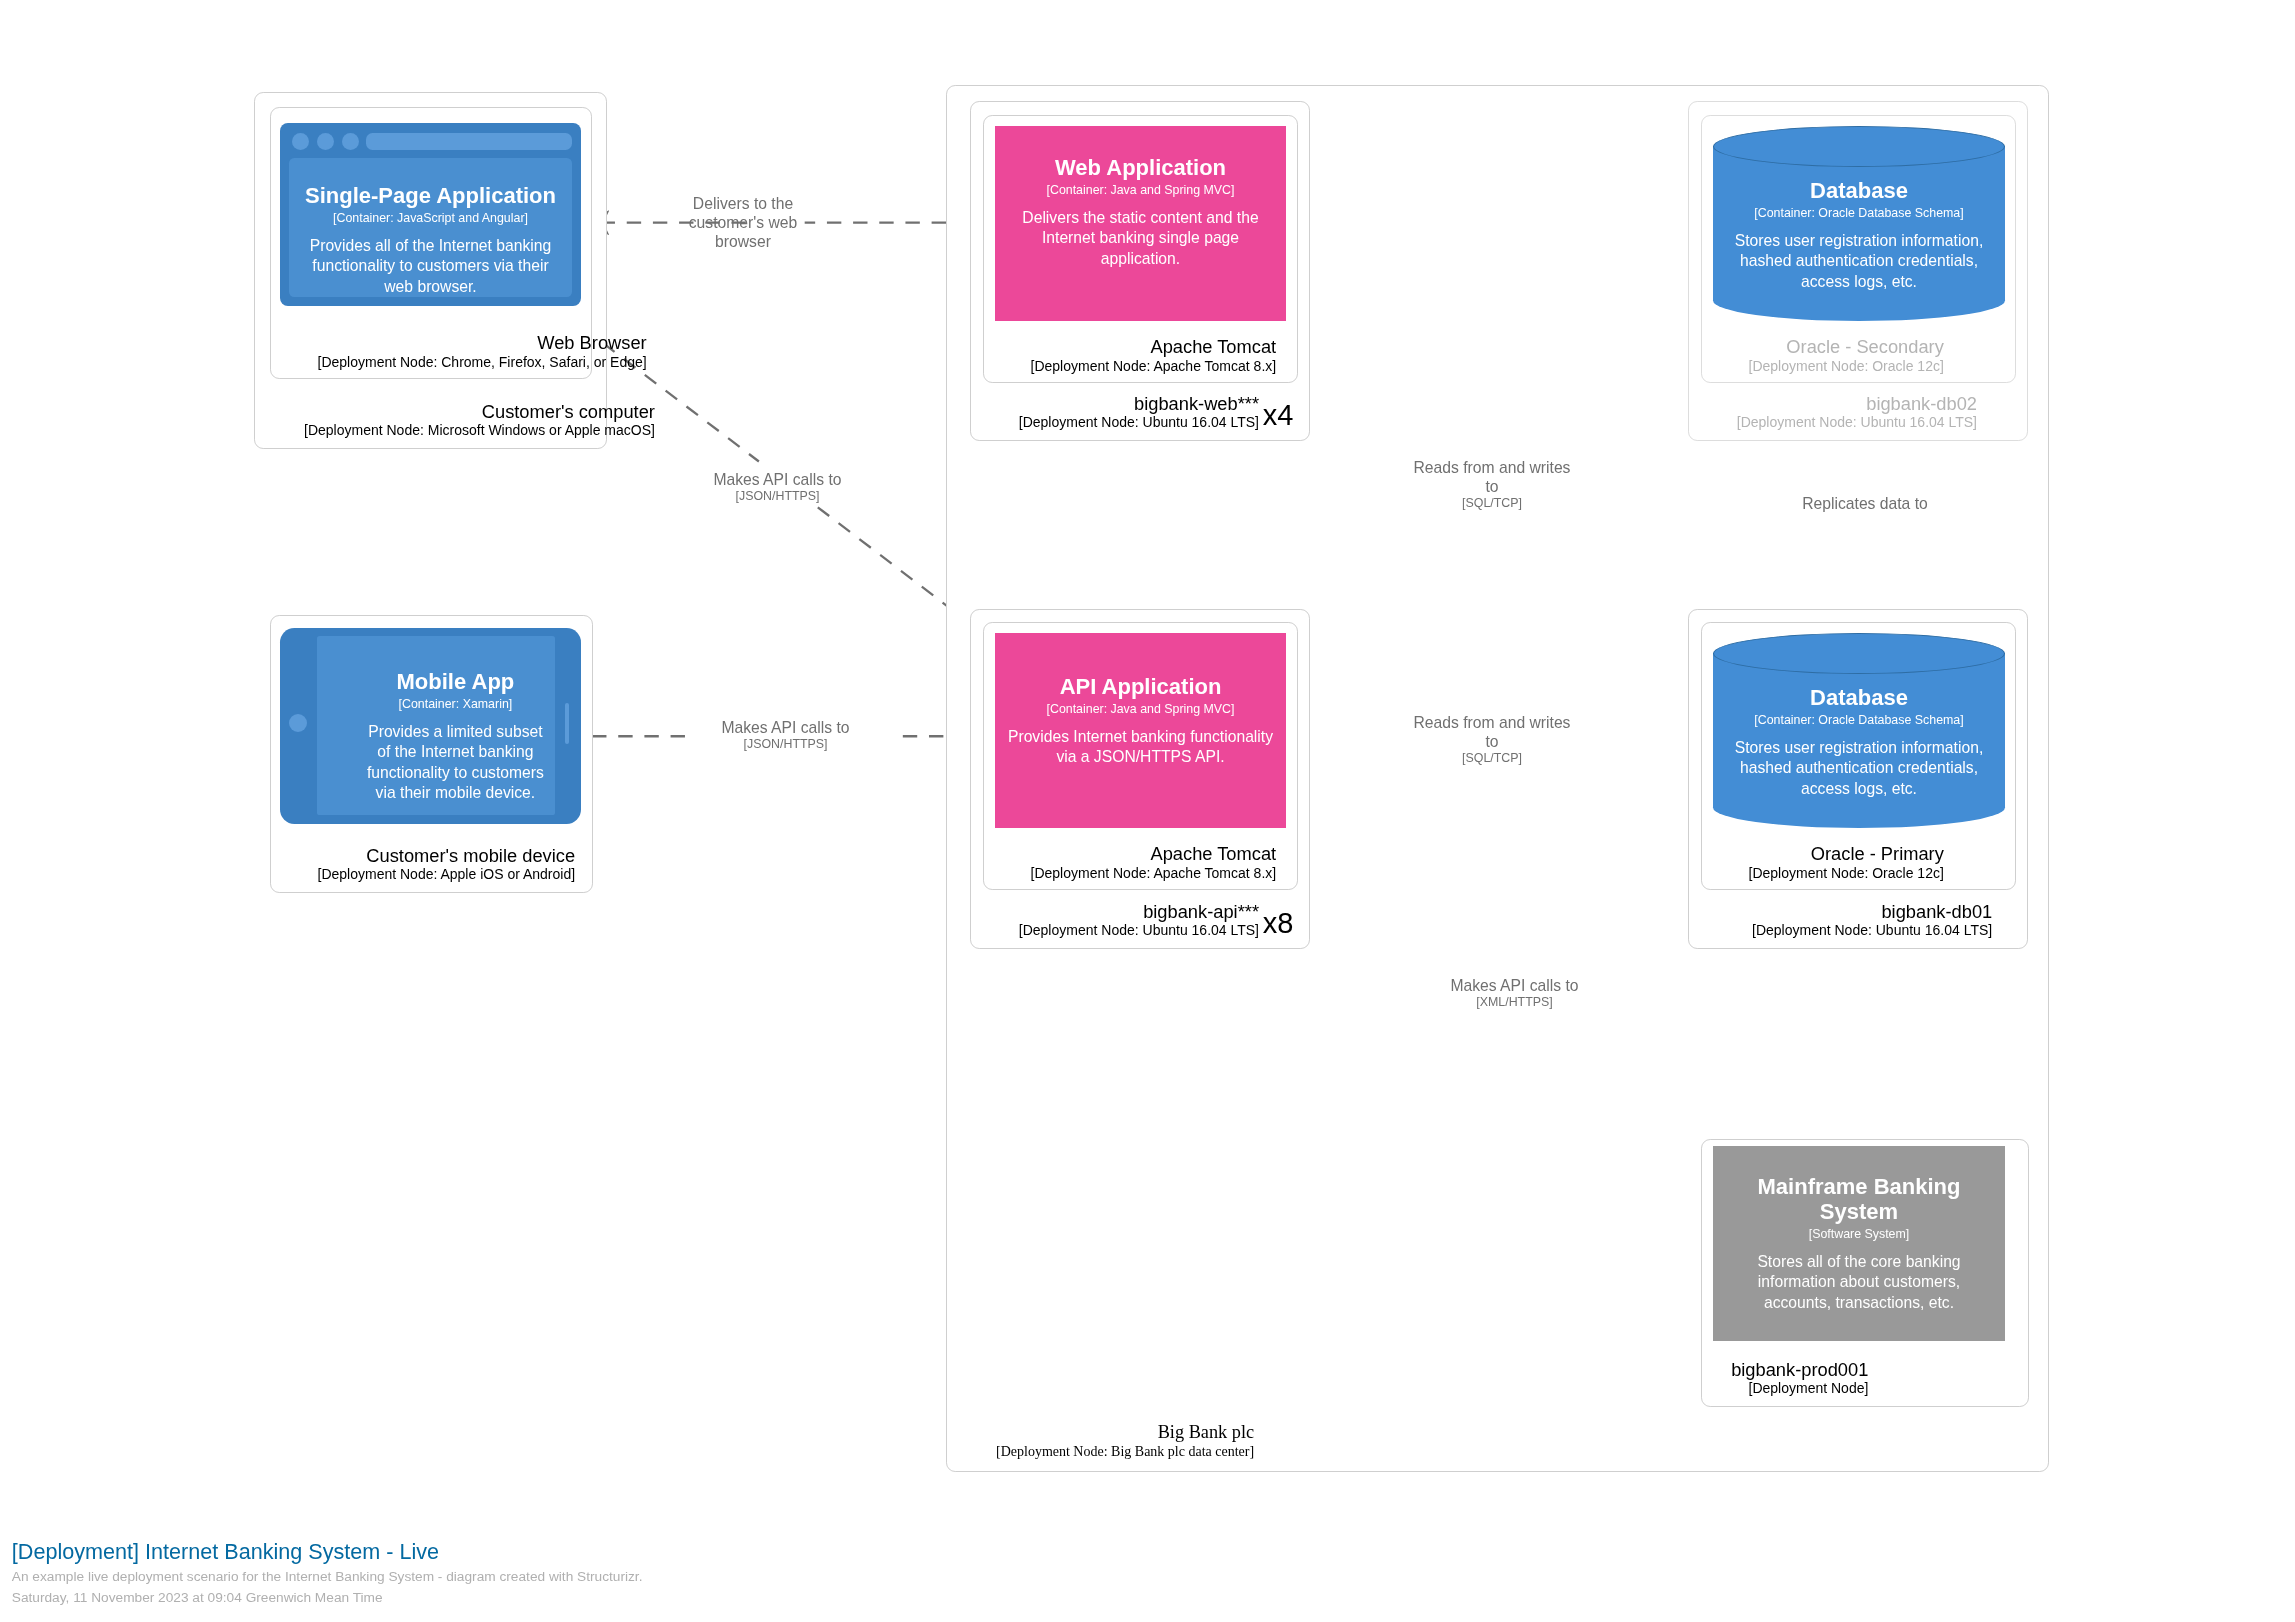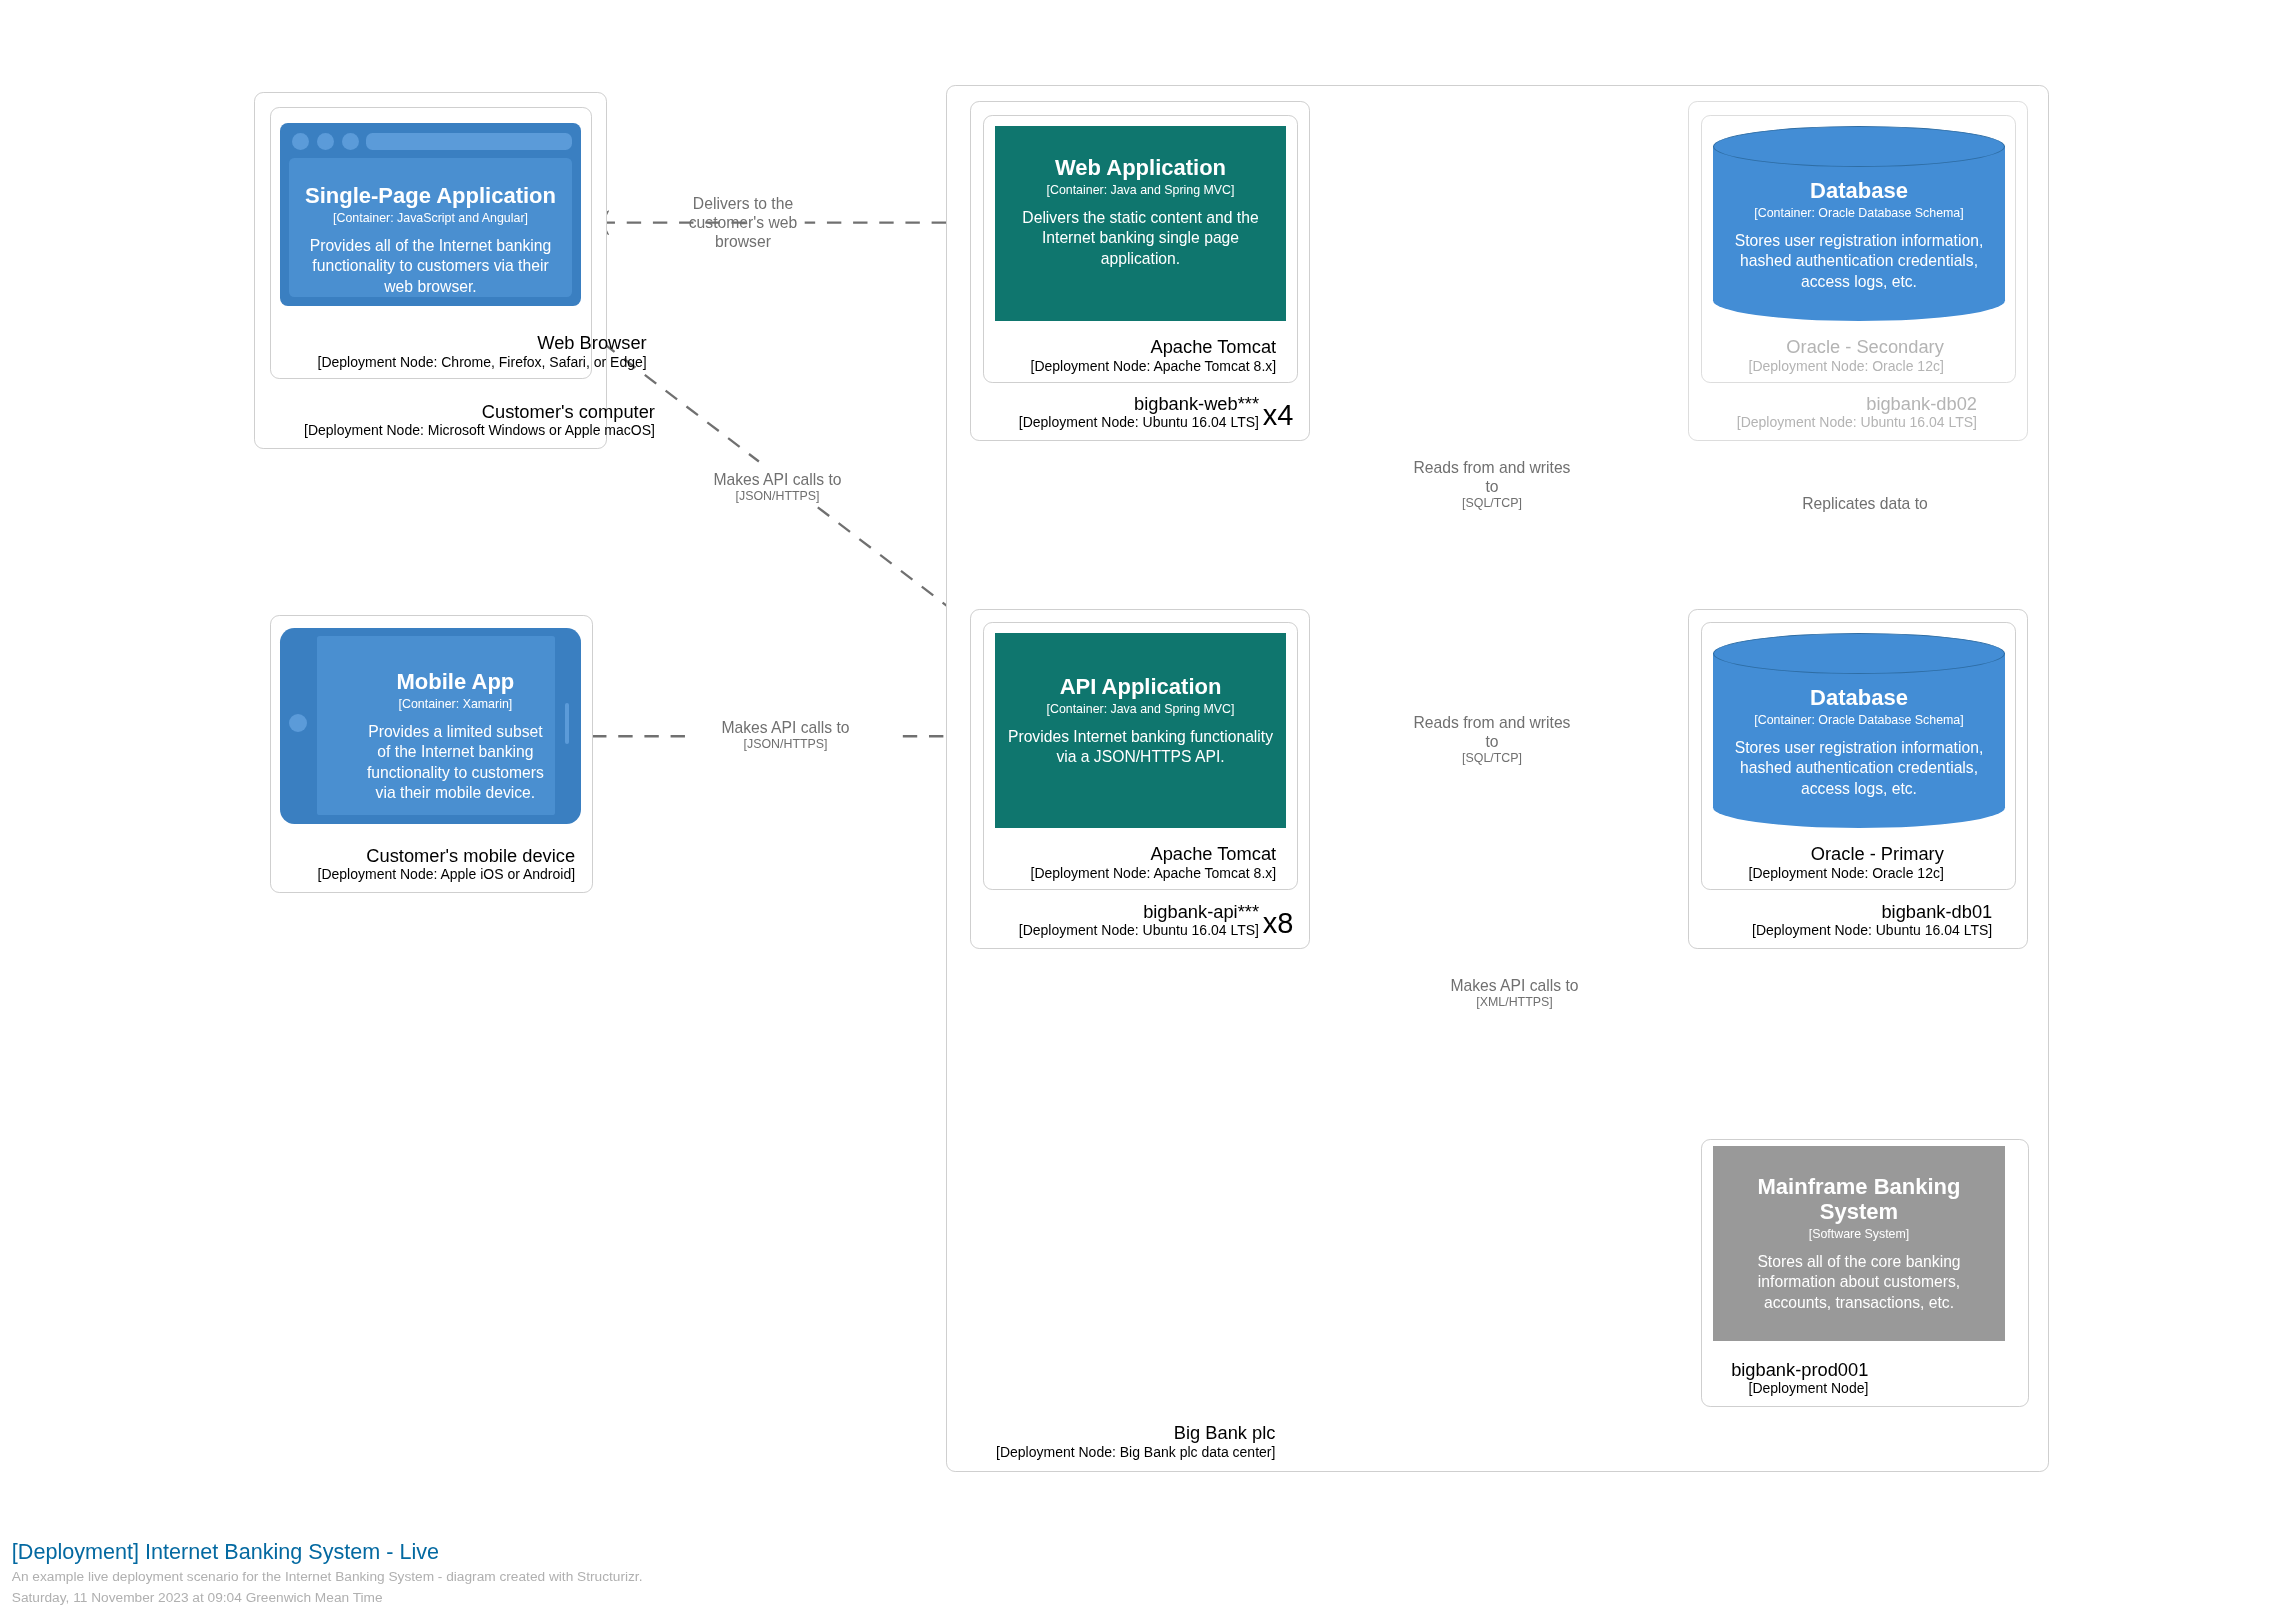--- a/index.html
+++ b/index.html
@@ -68,21 +68,21 @@
     text-align: center;
     color: #ffffff;
     padding: 0 9.2px;
     box-sizing: border-box;
   }
   .el-name { font-size: 22px; font-weight: bold; line-height: 1.16; }
   .el-tech { font-size: 12.4px; line-height: 1.25; margin-top: 2.6px; }
   .el-desc { font-size: 15.7px; line-height: 1.3; margin-top: 9.2px; }
 
   
-  .box-blue { background: #0f766e; }
+  .box-blue { background: #ec4899; }
   
   .box-grey { background: #999999; }
 
   
   .browser-frame {
     background: #3a7fc1;
     border-radius: 7.9px;
   }
   .browser-dot {
     position: absolute;
@@ -250,21 +250,21 @@
     <div class="device-speaker" style="right:11.8px; top:75px; width:4.6px; height:41px;"></div>
     <div class="device-screen" style="left:37px; top:7.9px; right:26px; bottom:9.2px;">
       <div class="el-text" style="top:33px;padding-left:48px;">
         <div class="el-name">Mobile App</div>
         <div class="el-tech">[Container: Xamarin]</div>
         <div class="el-desc">Provides a limited subset of the Internet banking functionality to customers via their mobile device.</div>
       </div>
     </div>
   </div>
 
-  <div class="abs dnode" style="left:946px; top:85px; width:1103px; height:1387px;">
+  <div class="abs dnode" style="left:946px; top:85px; width:1103px; height:1387px;font-family:Liberation Serif, serif;">
     <div class="dnode-label" style="left:13px; bottom:10.5px;">
       <div class="dnode-name">Big Bank plc</div>
       <div class="dnode-tech">[Deployment Node: Big Bank plc data center]</div>
     </div>
   </div>
 
   <div class="abs dnode" style="left:970px; top:101px; width:340px; height:340px;">
     <div class="dnode-label" style="left:11.8px; bottom:9.2px;">
       <div class="dnode-name">bigbank-web***</div>
       <div class="dnode-tech">[Deployment Node: Ubuntu 16.04 LTS]</div>

